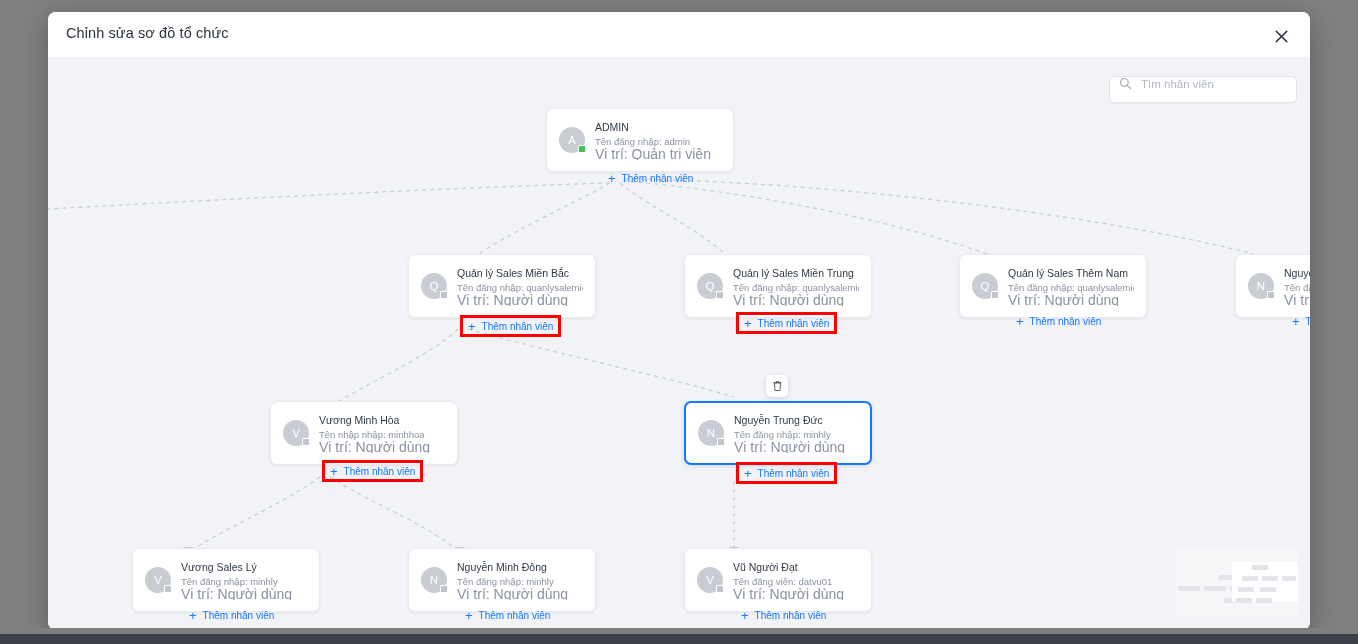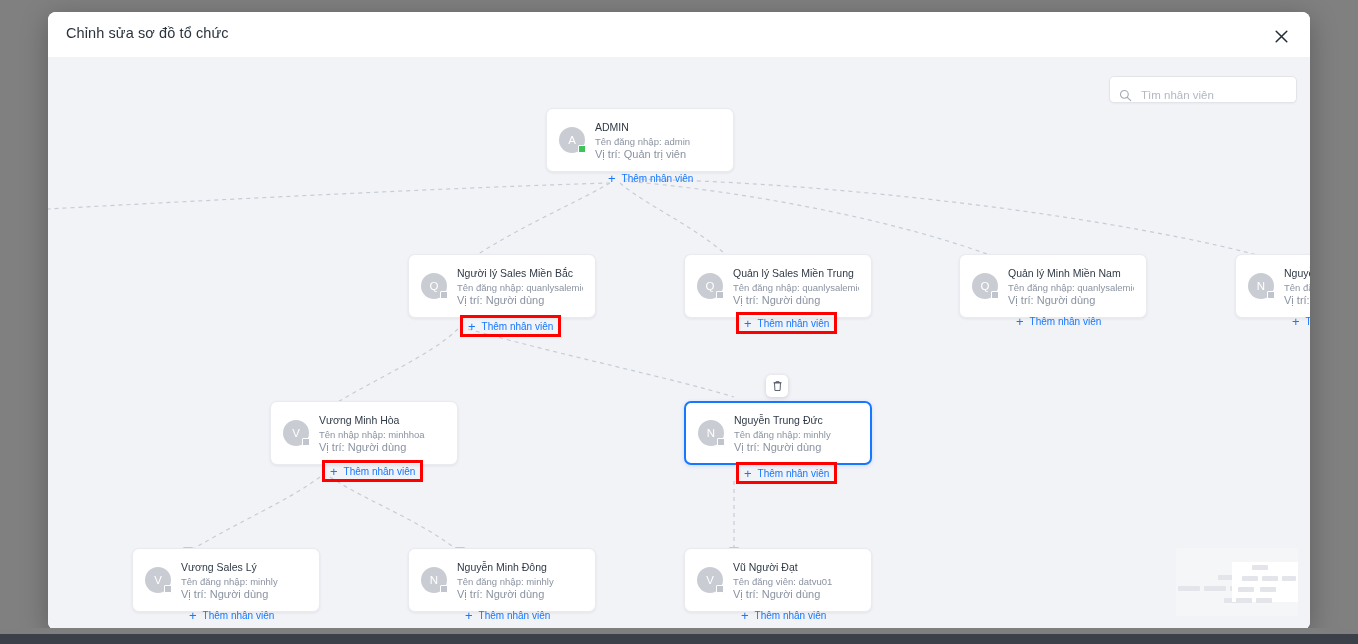--- a/index.html
+++ b/index.html
@@ -39,21 +39,21 @@
   .canvas{
     position:absolute;left:0;top:45px;width:1262px;height:573px;
     background:#f2f3f7;overflow:hidden;
   }
   .edges{position:absolute;left:0;top:0;width:1262px;height:573px;}
 
   
   .search-box{
     position:absolute;right:13px;top:19px;width:188px;height:27px;
     background:#fff;border:1px solid #e2e4ea;border-radius:5px;
-    display:flex;align-items:flex-end;padding:0 9px;box-sizing:border-box;
+    display:flex;align-items:flex-start;padding:0 9px;box-sizing:border-box;
     box-shadow:0 1px 2px rgba(16,24,40,.04);z-index:40;
   }
   .search-box .mag{width:13px;height:13px;margin-right:7px;flex:0 0 auto;opacity:.55;}
   .search-input{
     border:0;outline:0;font-size:11.5px;color:#4b5563;width:100%;
     font-family:"Liberation Sans","DejaVu Sans",sans-serif;background:transparent;
   }
   .search-input::placeholder{color:#b2b7c2;}
 
   
@@ -71,21 +71,21 @@
     font-weight:400;
   }
   .badge{
     position:absolute;right:-1px;bottom:0px;width:6px;height:6px;border-radius:1px;
     background:#c0c4cc;border:1px solid #fff;box-sizing:content-box;
   }
   .badge.online{background:#3ec35a;}
   .node-text{min-width:0;overflow:hidden;}
   .n-name{font-size:10.5px;color:#303a46;line-height:13px;margin-bottom:2px;white-space:nowrap;}
   .n-login{font-size:9.5px;color:#8b93a1;line-height:12px;white-space:nowrap;}
-  .n-role{font-size:11px;color:#8b93a1;line-height:12px;white-space:nowrap;}
+  .n-role{font-size:14px;color:#8b93a1;line-height:12px;white-space:nowrap;}
 
   
   .add-btn{
     position:absolute;display:flex;align-items:center;justify-content:center;
     height:18px;color:#1677ff;font-size:10px;white-space:nowrap;cursor:pointer;z-index:12;
     padding:0 5px;box-sizing:border-box;
   }
   .add-btn .plus{font-size:13px;margin-right:6px;line-height:1;font-weight:300;}
   .add-btn.boxed{border:3px solid #ff0000;height:22px;background:transparent;}
 
@@ -180,21 +180,21 @@
           <div class="add-btn" style="left: 555px; top: 112px;">
             <span class="plus">+</span>
             <span>Thêm nhân viên</span>
           </div>
           <div class="node" style="left: 360px; top: 197px; width: 188px;">
             <div class="avatar-wrap">
               <div class="avatar">Q</div>
               <div class="badge"></div>
             </div>
             <div class="node-text">
-              <div class="n-name">Người lý Sales Miền Bắc</div>
+              <div class="n-name">Quản lý Sales Miền Bắc</div>
               <div class="n-login">Tên đăng nhập: quanlysalemienbac</div>
               <div class="n-role">Vị trí: Người dùng</div>
             </div>
           </div>
           <div class="add-btn boxed" style="left: 412px; top: 258px;">
             <span class="plus">+</span>
             <span>Thêm nhân viên</span>
           </div>
           <div class="node" style="left: 636px; top: 197px; width: 188px;">
             <div class="avatar-wrap">
@@ -210,21 +210,21 @@
           <div class="add-btn boxed" style="left: 688px; top: 255px;">
             <span class="plus">+</span>
             <span>Thêm nhân viên</span>
           </div>
           <div class="node" style="left: 911px; top: 197px; width: 188px;">
             <div class="avatar-wrap">
               <div class="avatar">Q</div>
               <div class="badge"></div>
             </div>
             <div class="node-text">
-              <div class="n-name">Quản lý Minh Miền Nam</div>
+              <div class="n-name">Quản lý Sales Thêm Nam</div>
               <div class="n-login">Tên đăng nhập: quanlysalemiennam</div>
               <div class="n-role">Vị trí: Người dùng</div>
             </div>
           </div>
           <div class="add-btn" style="left: 963px; top: 255px;">
             <span class="plus">+</span>
             <span>Thêm nhân viên</span>
           </div>
           <div class="node" style="left: 1187px; top: 197px; width: 188px;">
             <div class="avatar-wrap">

